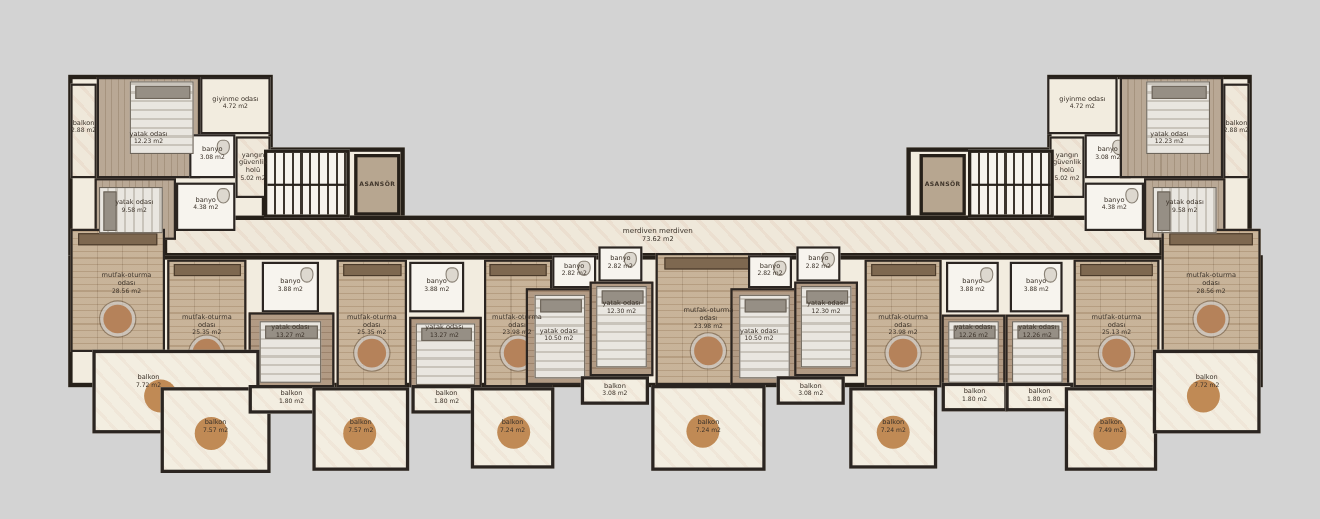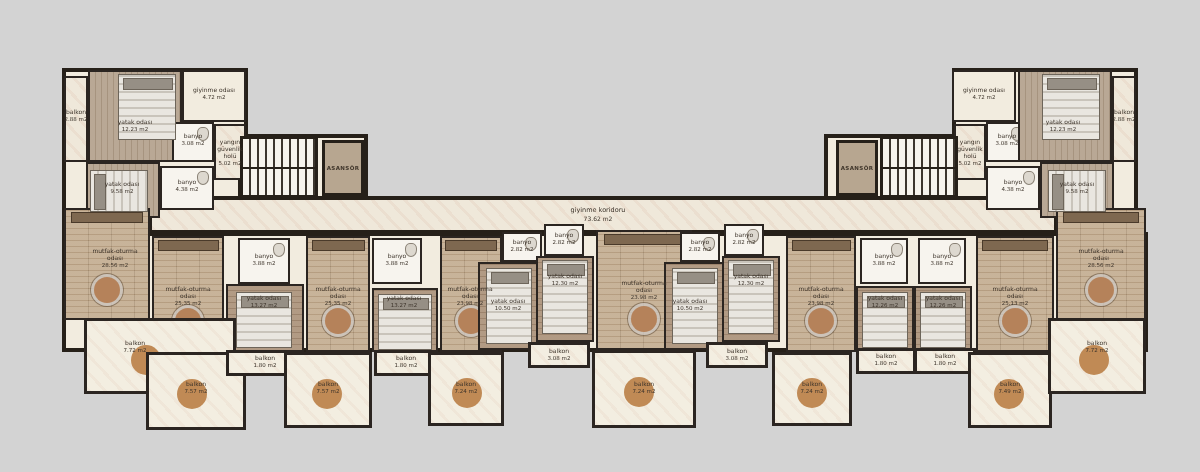--- a/index.html
+++ b/index.html
@@ -147,21 +147,21 @@
   <div class="balc" style="left:528px;top:342px;width:62px;height:26px;"></div>
   <div class="balc big" style="left:592px;top:350px;width:104px;height:78px;"></div>
   <div class="balc" style="left:706px;top:342px;width:62px;height:26px;"></div>
   <div class="balc big" style="left:772px;top:352px;width:80px;height:74px;"></div>
   <div class="balc" style="left:856px;top:348px;width:60px;height:26px;"></div>
   <div class="balc" style="left:914px;top:348px;width:62px;height:26px;"></div>
   <div class="balc big" style="left:968px;top:352px;width:84px;height:76px;"></div>
   <div class="balc big" style="left:1048px;top:318px;width:98px;height:76px;"></div>
 
   <div class="cor-label" style="left:598px;top:214px;">
-    <div>giyinme koridoru</div>
+    <div>merdiven merdiven</div>
     <div class="area">73.62 m2</div>
   </div>
 
   <div id="labels">
       <div class="room-label" style="left: 76px; top: 116px; max-width: 26px;">
         <div>balkon</div>
         <div class="area">2.88 m2</div>
       </div>
       <div class="room-label" style="left: 135px; top: 126px;">
         <div>yatak odası</div>

